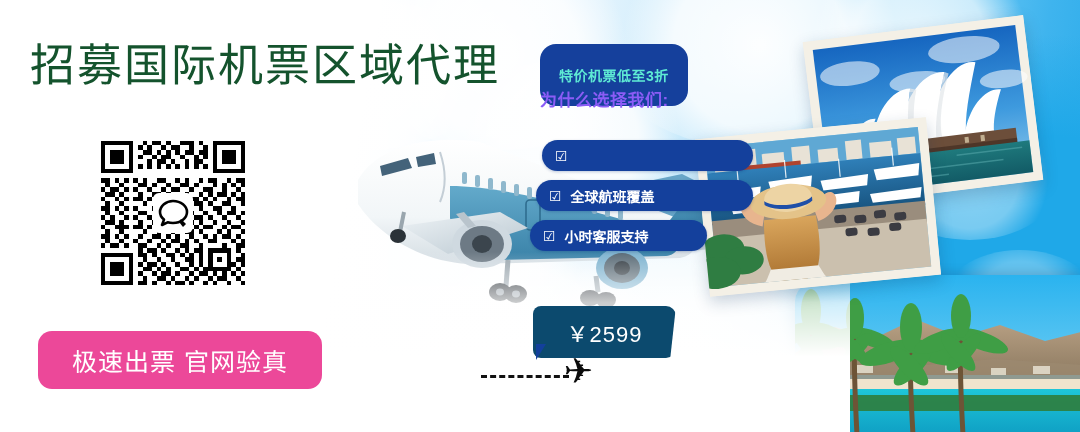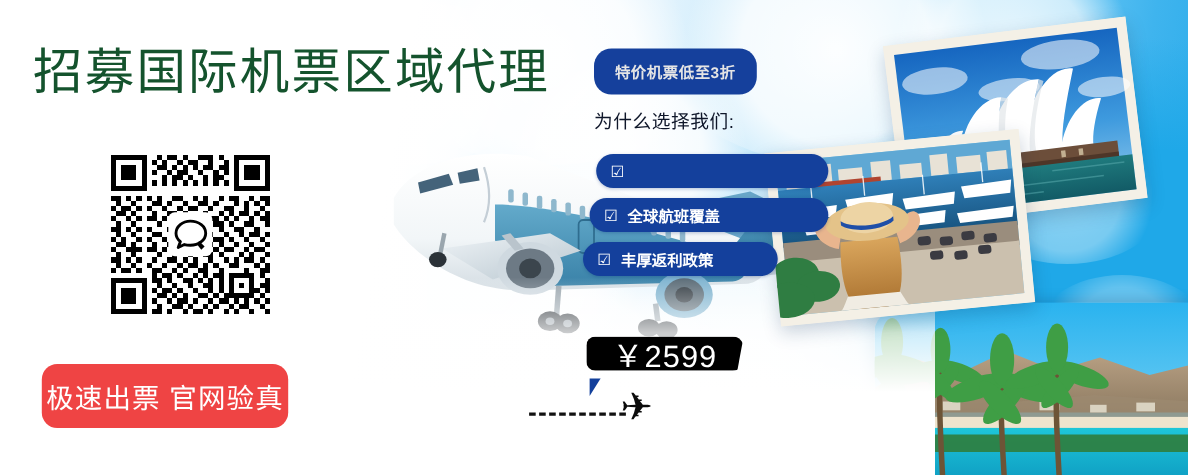--- a/index.html
+++ b/index.html
@@ -66,36 +66,36 @@
   .qr-wrap{position:absolute;left:96px;top:136px;width:154px;height:154px;background:#fff;}
   .qr-wrap svg{display:block;}
   .qr-logo{
     position:absolute;left:50%;top:50%;transform:translate(-50%,-50%);
     width:40px;height:40px;background:#fff;border-radius:6px;
     display:flex;align-items:center;justify-content:center;
   }
 
   
   .cta{
-    position:absolute;left:38px;top:331px;width:224px;height:58px;
-    background:#ef4444;border-radius:14px;
+    position:absolute;left:38px;top:331px;width:284px;height:58px;
+    background:#ec4899;border-radius:14px;
     display:flex;align-items:center;justify-content:center;
     color:#fff;font-size:25px;letter-spacing:1px;
   }
 
   
   .badge{
-    position:absolute;left:540px;top:44px;height:30px;padding:6px 19px;
+    position:absolute;left:540px;top:44px;height:30px;padding:16px 19px;
     background:#15409c;border-radius:16px;
     display:flex;align-items:center;justify-content:center;
-    color:#e5e5e5;font-size:14px;font-weight:700;letter-spacing:.5px;white-space:nowrap;
+    color:#5eead4;font-size:14px;font-weight:700;letter-spacing:.5px;white-space:nowrap;
   }
   .subhead{
-    position:absolute;left:540px;top:96px;
-    font-size:17px;color:#0f172a;font-weight:400;letter-spacing:.5px;white-space:nowrap;
+    position:absolute;left:540px;top:86px;
+    font-size:17px;color:#8b5cf6;font-weight:700;letter-spacing:.5px;white-space:nowrap;
   }
 
   
   .pill{
     position:absolute;height:31px;
     background:#14409c;border-radius:16px;
     display:flex;align-items:center;gap:9px;
     padding:0 16px 0 13px;
     color:#fff;font-size:14px;font-weight:700;white-space:nowrap;
     box-shadow:0 1px 3px rgba(0,40,110,.25);
@@ -130,24 +130,24 @@
   .city-from{left:0px;top:4px;}
   .city-to{left:244px;top:4px;}
   .dashline{
     position:absolute;left:115px;top:27px;width:88px;height:0;
     border-top:3px dashed #111;
   }
   .plane-glyph{
     position:absolute;left:198px;top:5px;font-size:35px;line-height:1;color:#0b0b0b;
   }
   .price-bubble{
-    position:absolute;left:533px;top:306px;width:143px;height:31px;
-    background:#000000;color:#fff;
+    position:absolute;left:533px;top:306px;width:143px;height:52px;
+    background:#0c4a6e;color:#fff;
     display:flex;align-items:center;justify-content:center;
-    font-size:28px;letter-spacing:1px;
+    font-size:22px;letter-spacing:1px;
     border-radius:8px 10px 10px 8px;
     clip-path:polygon(0 0, 100% 0, 96% 100%, 0 100%);
   }
   .price-tail{
     position:absolute;left:536px;top:344px;width:0;height:0;
     border-left:10px solid #13409c;
     border-bottom:16px solid transparent;
     border-right:6px solid transparent;
   }
 </style>
@@ -541,21 +541,21 @@
 
   <div class="pill p1">
     <span class="cb">☑</span>
   </div>
   <div class="pill p2">
     <span class="cb">☑</span>
     <span>全球航班覆盖</span>
   </div>
   <div class="pill p3">
     <span class="cb">☑</span>
-    <span>丰厚返利政策</span>
+    <span>小时客服支持</span>
   </div>
 
   <div class="price-bubble">￥2599</div>
   <div class="price-tail"></div>
 
   <div class="route">
     <div class="dashline"></div>
     <div class="plane-glyph">✈</div>
   </div>
 

